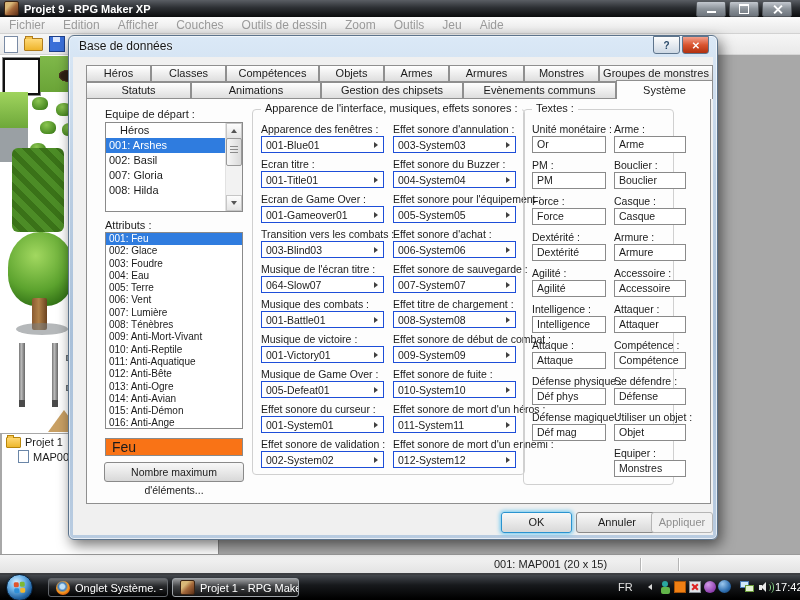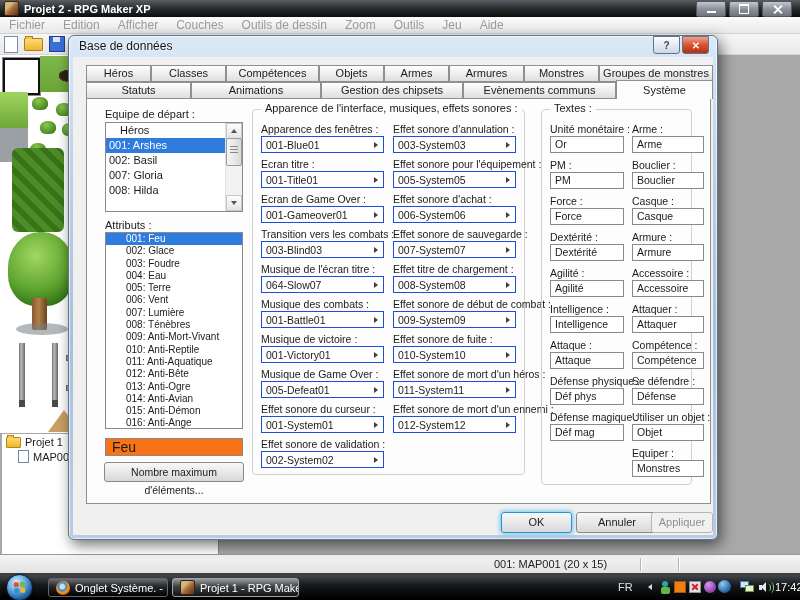--- a/index.html
+++ b/index.html
@@ -88,21 +88,21 @@
   .tabs-row2 .tab:nth-child(1){width:105px}.tabs-row2 .tab:nth-child(2){width:130px}
   .tabs-row2 .tab:nth-child(3){width:142px}.tabs-row2 .tab:nth-child(4){width:153px}
   .tabs-row2 .tab:last-child{width:97px;background:#fdfdfd;height:19px;margin-top:-2px;line-height:19px;position:relative;z-index:3;border-bottom:none;}
   .tab-pane{position:absolute;left:13px;top:41px;width:625px;height:406px;background:#fdfdfd;border:1px solid #8f8f8f;box-sizing:border-box;}
 
   .plabel{position:absolute;font-size:11px;white-space:nowrap;}
   .listbox{position:absolute;background:#fff;border:1px solid #8a8a8a;box-sizing:border-box;overflow:hidden;}
   .list-header{height:15px;line-height:15px;padding-left:14px;font-size:11px;}
   .team-items .row{height:15px;line-height:15px;font-size:11px;padding-left:3px;margin-right:16px;white-space:nowrap;}
   .team-items .row.selected{background:#2f7cdf;color:#fff;}
-  .attr-items .row{height:12.3px;line-height:12.3px;font-size:10px;padding-left:20px;white-space:nowrap;}
+  .attr-items .row{height:12.3px;line-height:12.3px;font-size:10px;padding-left:3px;white-space:nowrap;}
   .attr-items .row.selected{background:#2f7cdf;color:#fff;}
   .scrollbar{position:absolute;right:0;top:0;bottom:0;width:16px;background:#f2f2f2;border-left:1px solid #e2e2e2;}
   .sb-btn{position:absolute;left:0;right:0;height:14px;background:linear-gradient(#fdfdfd,#e4e4e4);border:1px solid #c6c6c6;display:flex;align-items:center;justify-content:center;}
   .sb-up{top:0;} .sb-down{bottom:0;}
   .tri-up{width:0;height:0;border-left:3.5px solid transparent;border-right:3.5px solid transparent;border-bottom:4.5px solid #555;}
   .tri-down{width:0;height:0;border-left:3.5px solid transparent;border-right:3.5px solid transparent;border-top:4.5px solid #555;}
   .sb-thumb{position:absolute;left:0;right:0;top:15px;height:26px;background:linear-gradient(90deg,#f6f6f6,#dadada);border:1px solid #9a9a9a;border-radius:2px;}
   .sb-thumb::after{content:"";position:absolute;left:3px;right:3px;top:10px;height:1px;background:#8a8a8a;box-shadow:0 3px 0 #8a8a8a,0 -3px 0 #8a8a8a;}
 
   .editbox{position:absolute;background:#f97316;border:1px solid #8a8a8a;box-sizing:border-box;font-size:14px;line-height:16px;padding-left:6px;}
@@ -170,21 +170,21 @@
   .spk-w2{position:absolute;left:10px;top:1px;width:4px;height:11px;border-right:1.5px solid #8cd98c;border-radius:0 70% 70% 0 / 0 50% 50% 0;}
   .tr-time{position:absolute;left:165px;top:6px;font-size:11px;color:#fff;}
 </style>
 </head>
 <body>
 
 <div class="screen">
 
   <div class="abs titlebar">
     <span class="rpg-icon"></span>
-    <span>Projet 2 - RPG Maker XP</span>
+    <span>Projet 9 - RPG Maker XP</span>
     <span class="win-controls">
       <span class="win-btn">
           <i class="gl-min"></i>
         </span>
       <span class="win-btn">
           <i class="gl-max"></i>
         </span>
       <span class="win-btn">
           <i class="xmark"></i>
         </span>
@@ -413,20 +413,27 @@
           <div class="gcol" style="left:140px;width:123px">
 
               <div class="field app-field">
                 <div class="f-label">Effet sonore d'annulation :</div>
                 <div class="combo">
                   <span class="combo-text">003-System03</span>
                   <i class="combo-arrow"></i>
                 </div>
               </div>
 
+              <div class="field app-field">
+                <div class="f-label">Effet sonore du Buzzer :</div>
+                <div class="combo">
+                  <span class="combo-text">004-System04</span>
+                  <i class="combo-arrow"></i>
+                </div>
+              </div>
 
               <div class="field app-field">
                 <div class="f-label">Effet sonore pour l'équipement :</div>
                 <div class="combo">
                   <span class="combo-text">005-System05</span>
                   <i class="combo-arrow"></i>
                 </div>
               </div>
 
               <div class="field app-field">
@@ -480,21 +487,21 @@
               <div class="field app-field">
                 <div class="f-label">Effet sonore de mort d'un ennemi :</div>
                 <div class="combo">
                   <span class="combo-text">012-System12</span>
                   <i class="combo-arrow"></i>
                 </div>
               </div>
             </div>
         </div>
 
-        <div class="group" style="left:454px;top:10px;width:151px;height:376px">
+        <div class="group" style="left:436px;top:10px;width:151px;height:376px">
           <div class="group-title">Textes :</div>
           <div class="gcol" style="left:8px;width:74px">
 
               <div class="field txt-field">
                 <div class="f-label">Unité monétaire :</div>
                 <div class="tbox">Or</div>
               </div>
 
 
               <div class="field txt-field">

